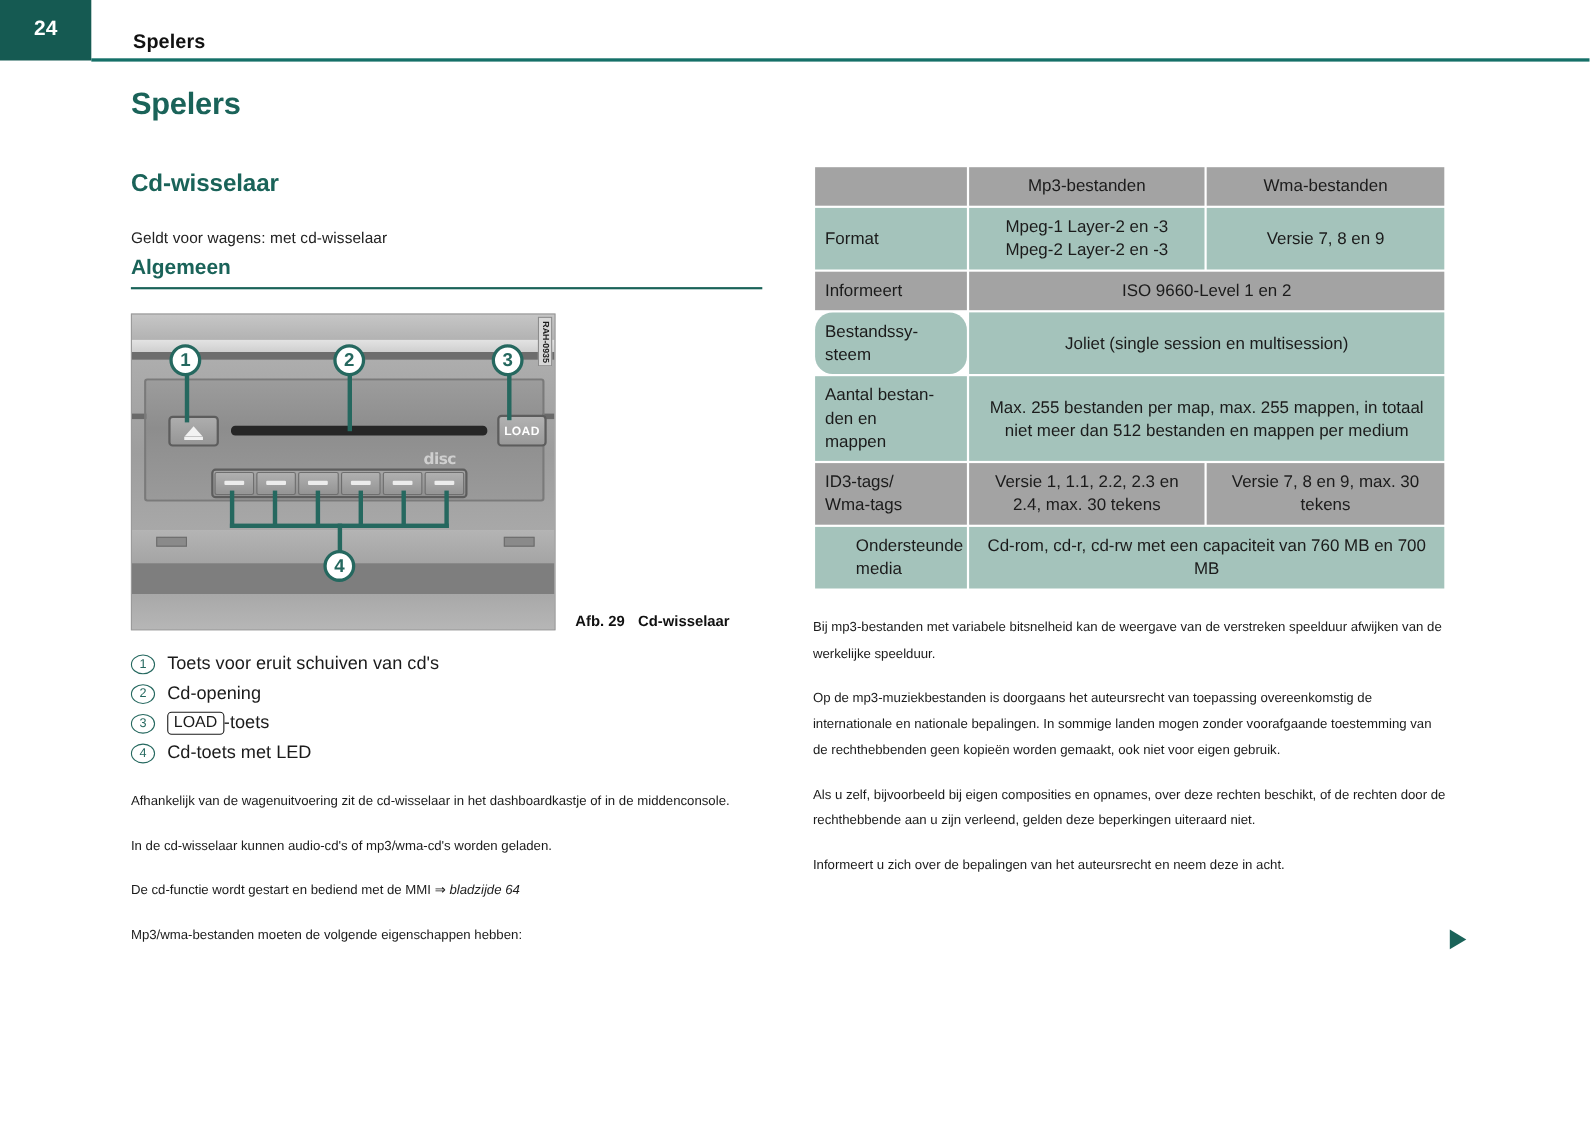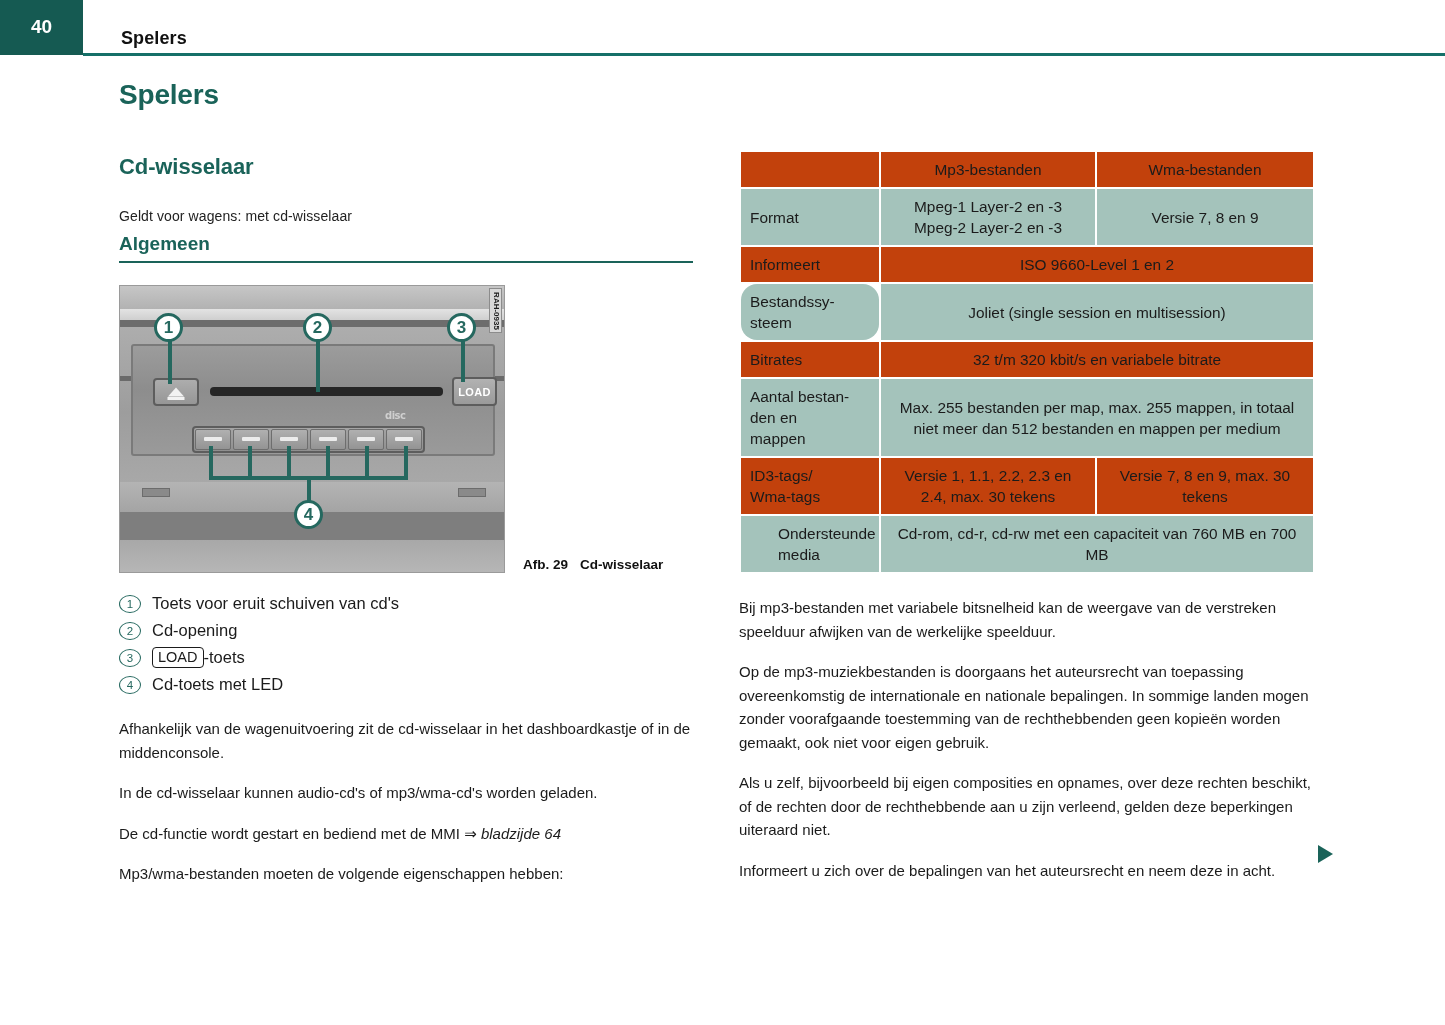--- a/index.html
+++ b/index.html
@@ -198,21 +198,21 @@
     border: 2px solid #5d5d5d;
     border-radius: 4px;
     box-sizing: border-box;
     display: flex; align-items: center; justify-content: center;
     font-size: 11px; font-weight: bold; color: #ffffff;
     letter-spacing: 0.3px;
   }
   .disc-logo {
     position: absolute;
     left: 265px; top: 124px;
-    font-size: 10px;
+    font-size: 14px;
     font-weight: bold;
     color: #cfcfcf;
     letter-spacing: -0.5px;
     font-family: "DejaVu Sans", sans-serif;
   }
   .btn-row {
     position: absolute;
     left: 72px; top: 140px;
     width: 233px; height: 27px;
     background: linear-gradient(180deg,#a5a5a5 0%,#8f8f8f 100%);
@@ -337,21 +337,21 @@
     border: 1.4px solid #1b1b1b;
     border-radius: 4px;
     padding: 0px 5px 1px 5px;
     font-size: 14.5px;
     line-height: 18px;
     vertical-align: 1px;
   }
 
   
   p.body {
-    font-size: 15px;
+    font-size: 12px;
     line-height: 23.5px;
     margin: 0 0 17px 0;
     color: #1b1b1b;
   }
   .col-left p.body { width: 580px; }
   .col-right p.body { width: 578px; }
   .col-left .para-stack { margin-top: 19px; }
   .italic-ref { font-style: italic; }
 
   
@@ -362,21 +362,21 @@
     table-layout: fixed;
   }
   table.spec td, table.spec th {
     padding: 7px 9px;
     font-size: 15.4px;
     line-height: 21px;
     font-weight: normal;
     color: #1b1b1b;
     vertical-align: middle;
   }
-  .tint-light { background: #c2410c; }
+  .tint-light { background: #a3a3a3; }
   .tint-dark  { background: #a4c3bb; }
   .cell-label { text-align: left; }
   .cell-val   { text-align: center; }
   .col-label { width: 138px; }
   .col-mp3   { width: 214px; }
   .col-wma   { width: 216px; }
 
   
   .next-arrow {
     position: absolute;
@@ -385,21 +385,21 @@
     width: 0; height: 0;
     border-top: 9px solid transparent;
     border-bottom: 9px solid transparent;
     border-left: 15px solid #1a6359;
   }
 </style>
 </head>
 <body>
 
 <div class="page-header">
-  <div class="page-number-block">40</div>
+  <div class="page-number-block">24</div>
   <div class="header-title">Spelers</div>
   <div class="header-rule"></div>
 </div>
 
 <div class="col-left">
 
   <h1 class="chapter-title">Spelers</h1>
 
   <h2 class="section-title">Cd-wisselaar</h2>
 
@@ -536,24 +536,20 @@
       <tr>
         <td class="tint-light cell-label">Informeert</td>
         <td class="tint-light cell-val" colspan="2">ISO 9660-Level 1 en 2</td>
       </tr>
       <tr>
         <td class="tint-dark cell-label" style="white-space:pre-line;border-radius:16px;">Bestandssy-
 steem</td>
         <td class="tint-dark cell-val" colspan="2">Joliet (single session en multisession)</td>
       </tr>
       <tr>
-        <td class="tint-light cell-label">Bitrates</td>
-        <td class="tint-light cell-val" colspan="2">32 t/m 320 kbit/s en variabele bitrate</td>
-      </tr>
-      <tr>
         <td class="tint-dark cell-label" style="white-space:pre-line;">Aantal bestan-
 den en
 mappen</td>
         <td class="tint-dark cell-val" colspan="2">Max. 255 bestanden per map, max. 255 mappen, in totaal niet meer dan 512 bestanden en mappen per medium</td>
       </tr>
       <tr>
         <td class="tint-light cell-label" style="white-space:pre-line;">ID3-tags/
 Wma-tags</td>
         <td class="tint-light cell-val">Versie 1, 1.1, 2.2, 2.3 en 2.4, max. 30 tekens</td>
         <td class="tint-light cell-val">Versie 7, 8 en 9, max. 30 tekens</td>

